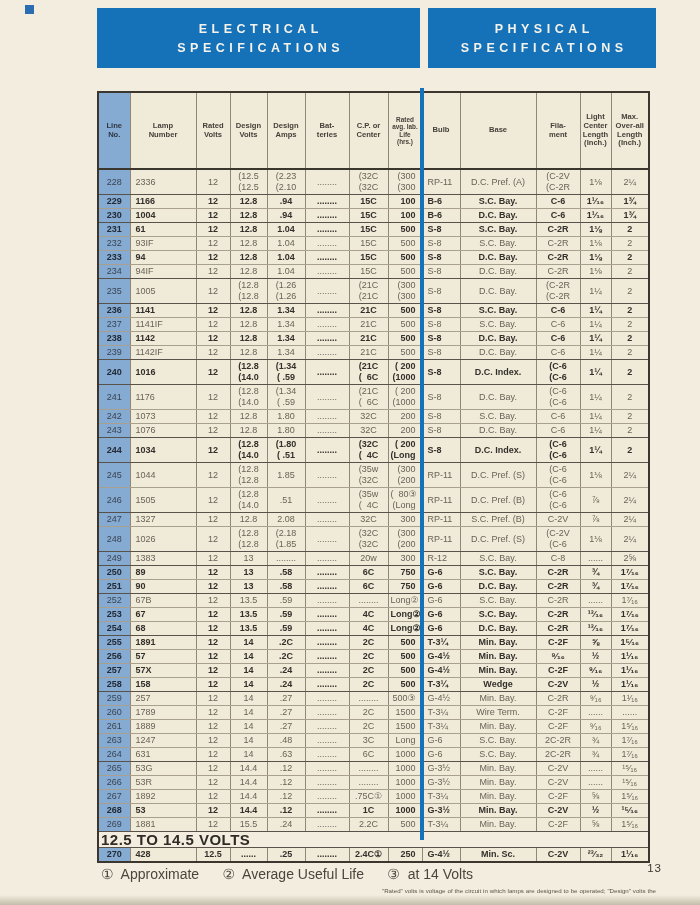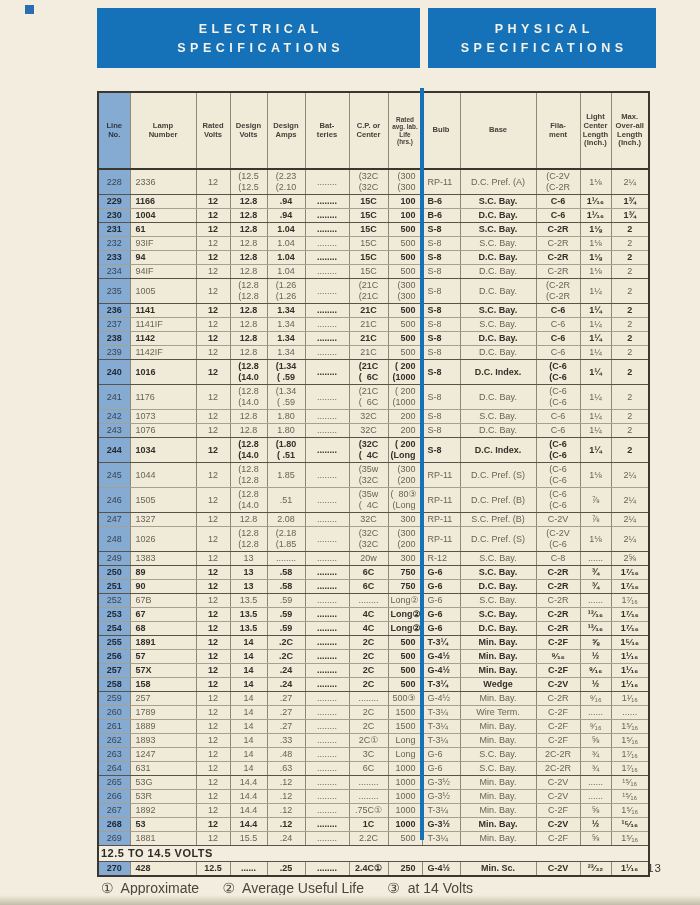--- a/index.html
+++ b/index.html
@@ -18,21 +18,21 @@
   th.small { font-size:6.4px; line-height:7.4px; }
   th.line-head { background:#85abd3; color:#2e3642; }
   td { font-size:9px; line-height:11px; padding:1px 2px; color:#6a6257; border-bottom:1px solid #a99f8f; }
   tr.bold td { font-weight:bold; color:#33302b; }
   tr.group td { border-bottom:1.7px solid #58524a; }
   td.line-cell { background:#85abd3; color:#3a434f; text-align:center; padding:1px 0; }
   tr.bold td.line-cell { color:#232a34; }
   td.al-l { text-align:left; padding-left:5px; }
   td.al-c { text-align:center; }
   td.al-r { text-align:right; padding-right:6px; }
-  tr.section td { font-size:11px; font-weight:bold; color:#2e2b26; text-align:left; padding:2px 0 2px 2px; background:#f2edde; border-bottom:1.7px solid #58524a; letter-spacing:0.5px; }
+  tr.section td { font-size:15px; font-weight:bold; color:#2e2b26; text-align:left; padding:2px 0 2px 2px; background:#f2edde; border-bottom:1.7px solid #58524a; letter-spacing:0.5px; }
   .blue-divider { position:absolute; width:4px; background:#1572b9; }
   .footnote-row { margin:3px 0 0 4px; font-size:14px; color:#4a453d; white-space:pre; }
   .rated-note { margin:5px 0 0 285px; width:274px; font-size:6.15px; line-height:1.32; color:#5a544a; text-align:justify; }
   .page-number { position:absolute; right:38px; top:862px; font-size:11.5px; color:#3d3930; letter-spacing:1px; }
   .bottom-edge { position:absolute; left:0; bottom:0; width:100%; height:10px; background:linear-gradient(#f2edde, #c3bcaa); }
 </style>
 </head>
 <body>
 
 <div class="page">
@@ -643,35 +643,20 @@
             <td class="al-c">........</td>
             <td class="al-c">2C</td>
             <td class="al-r">1500</td>
             <td class="al-l">T-3¼</td>
             <td class="al-c">Min. Bay.</td>
             <td class="al-c">C-2F</td>
             <td class="al-c">⁹⁄₁₆</td>
             <td class="al-c">1⁵⁄₁₆</td>
           </tr>
           <tr>
-            <td class="line-cell">262</td>
-            <td class="al-l">1893</td>
-            <td class="al-c">12</td>
-            <td class="al-c">14</td>
-            <td class="al-c">.33</td>
-            <td class="al-c">........</td>
-            <td class="al-c">2C①</td>
-            <td class="al-r">Long</td>
-            <td class="al-l">T-3¼</td>
-            <td class="al-c">Min. Bay.</td>
-            <td class="al-c">C-2F</td>
-            <td class="al-c">⅝</td>
-            <td class="al-c">1⁵⁄₁₆</td>
-          </tr>
-          <tr>
             <td class="line-cell">263</td>
             <td class="al-l">1247</td>
             <td class="al-c">12</td>
             <td class="al-c">14</td>
             <td class="al-c">.48</td>
             <td class="al-c">........</td>
             <td class="al-c">3C</td>
             <td class="al-r">Long</td>
             <td class="al-l">G-6</td>
             <td class="al-c">S.C. Bay.</td>

